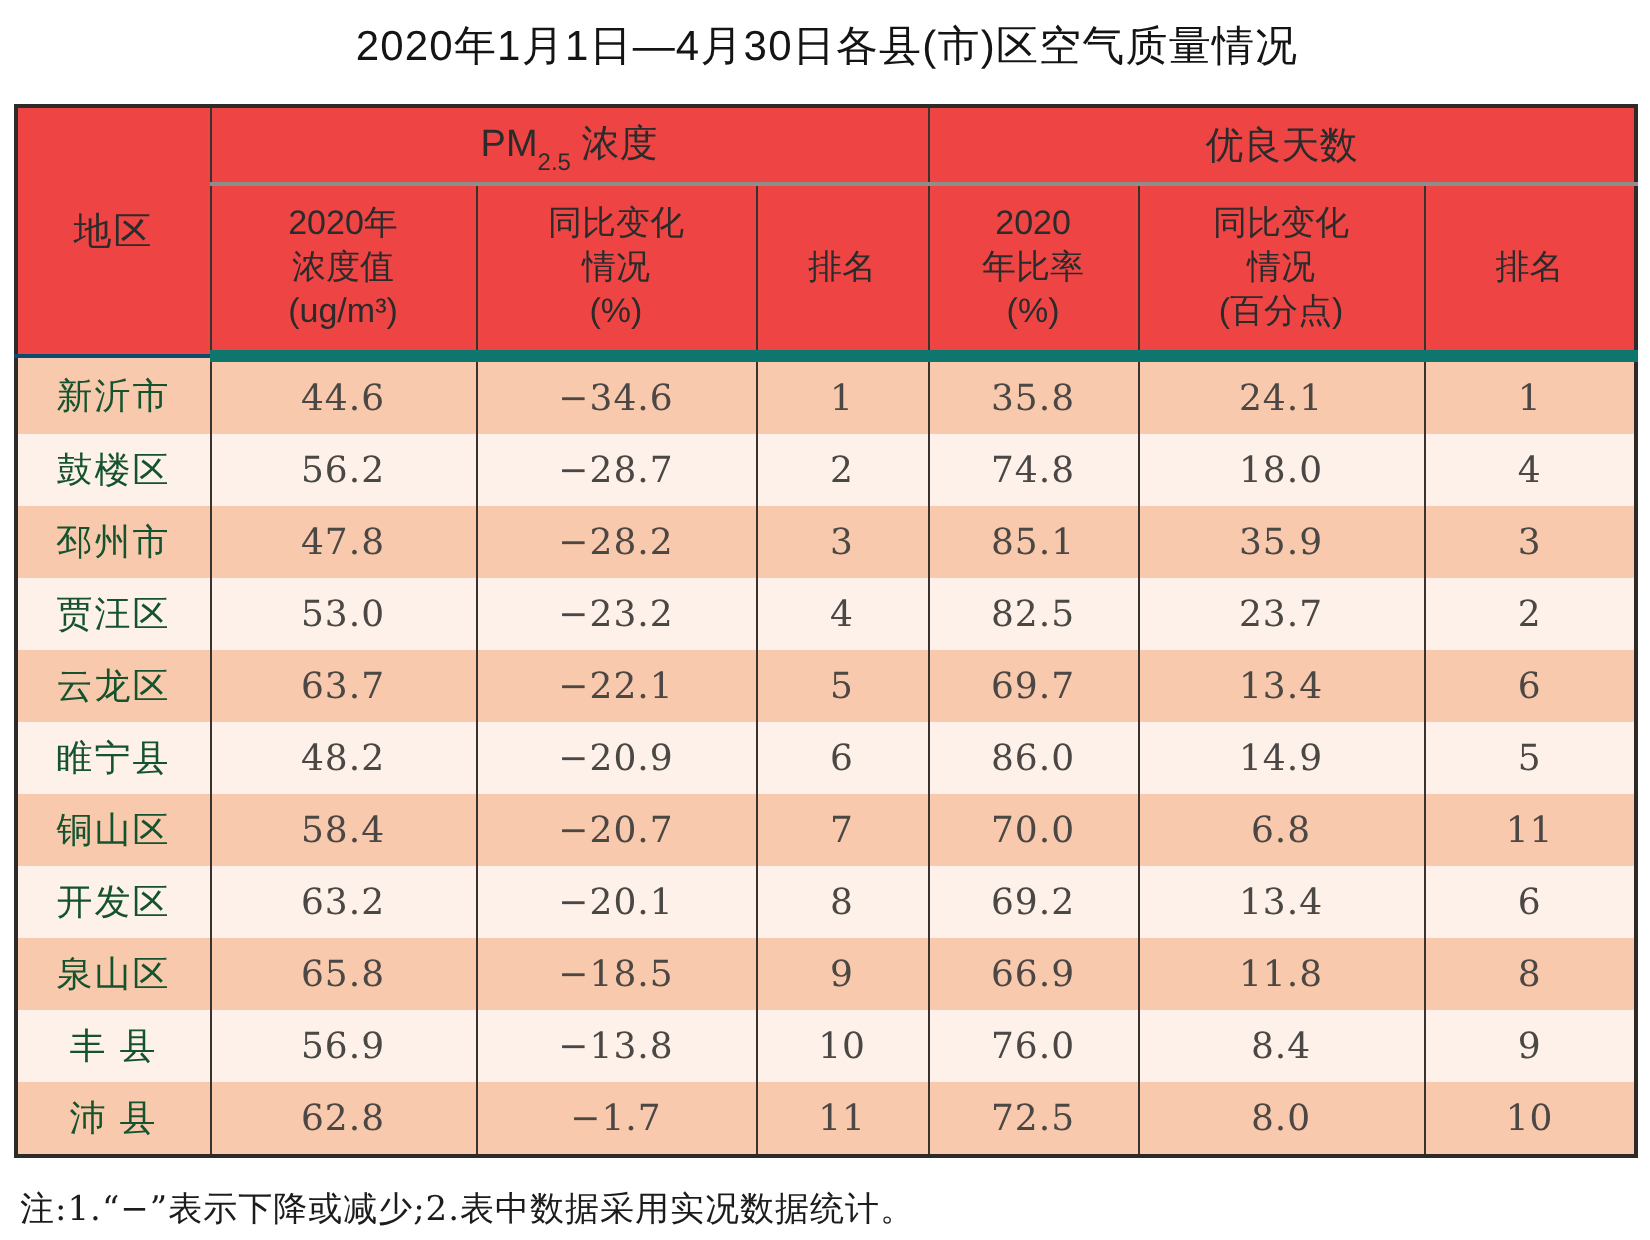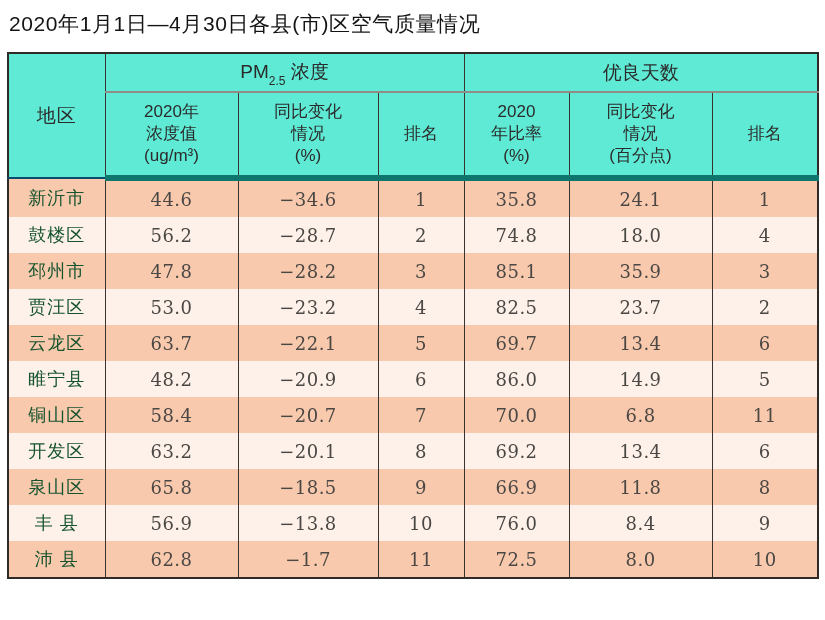--- a/index.html
+++ b/index.html
@@ -14,37 +14,38 @@
   .page {
     padding: 6px 7px 0 7px;
     box-sizing: border-box;
   }
   .title {
     font-size: 21px;
     color: #141414;
     letter-spacing: 0.6px;
     padding: 5px 0 15px 2px;
     line-height: 26px;
+    text-align: center;
   }
   table.aq {
     border-collapse: collapse;
     table-layout: fixed;
     width: 811px;
     border: 2px solid #2e2a27;
   }
   table.aq th, table.aq td {
     border-left: 1px solid #38332f;
     border-right: 1px solid #38332f;
     text-align: center;
     vertical-align: middle;
     padding: 0;
     overflow: hidden;
   }
   thead th {
-    background: #5eead4;
+    background: #ef4444;
     font-weight: normal;
     color: #2b2b2b;
   }
   tr.group-row th.group {
     height: 37px;
     font-size: 19px;
     border-bottom: 2px solid #908d89;
   }
   th.corner {
     font-size: 19px;
@@ -232,14 +233,15 @@
         <td class="num">62.8</td>
         <td class="num">−1.7</td>
         <td class="num">11</td>
         <td class="num">72.5</td>
         <td class="num">8.0</td>
         <td class="num">10</td>
       </tr>
     </tbody>
   </table>
 
+  <div class="note">注:1.“−”表示下降或减少;2.表中数据采用实况数据统计。</div>
 
 </div>
 
 </body></html>

